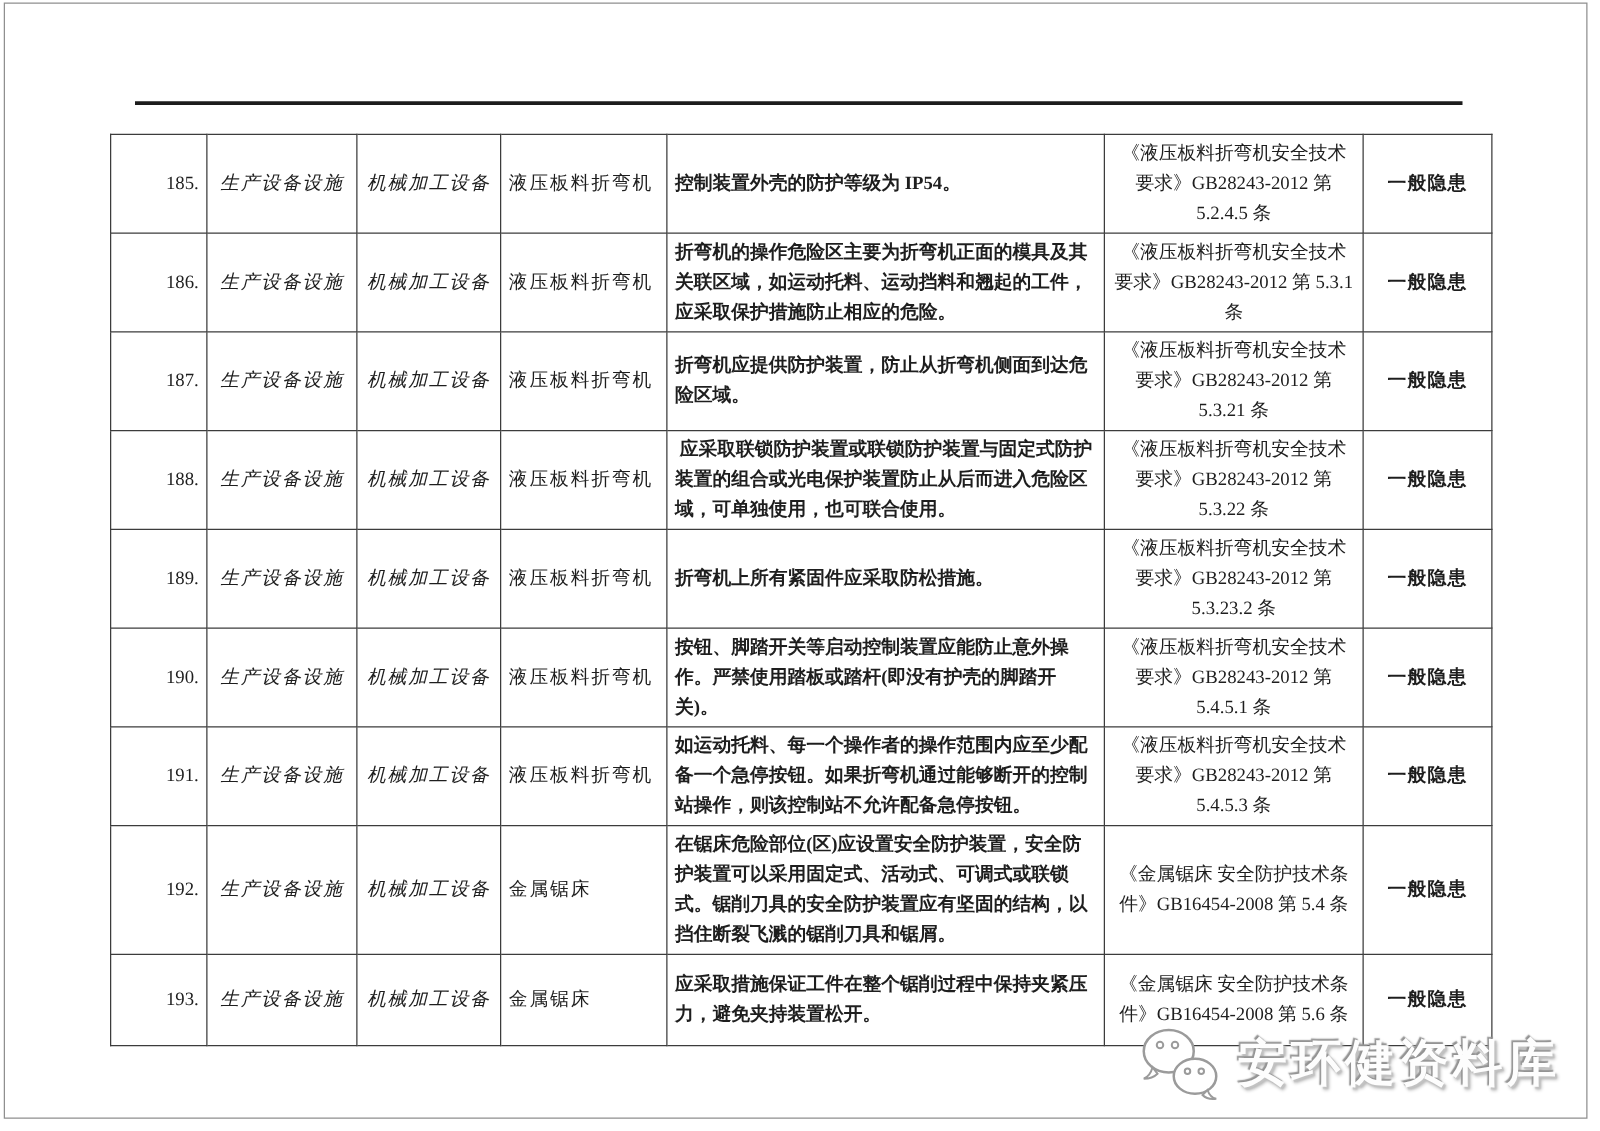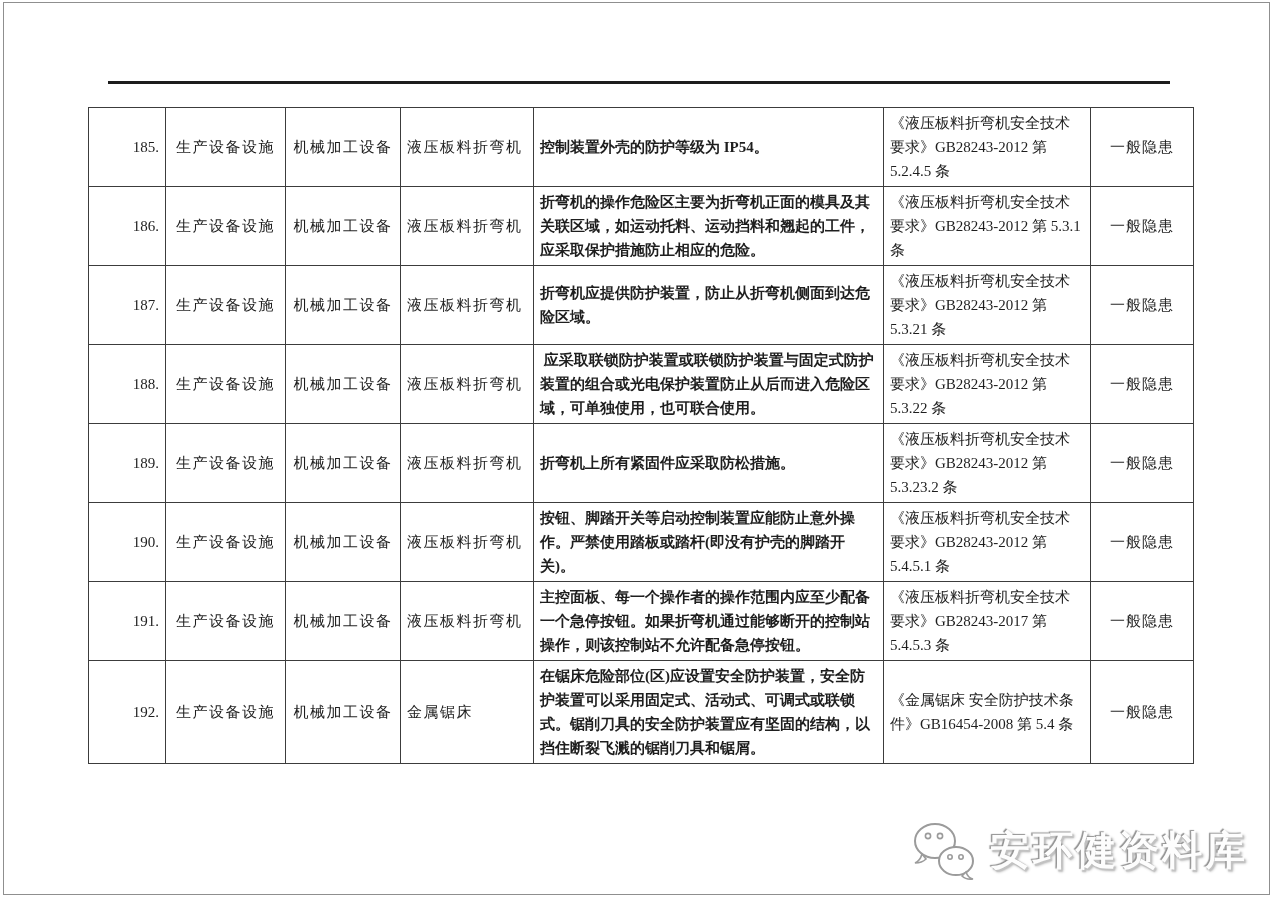--- a/index.html
+++ b/index.html
@@ -18,25 +18,25 @@
   table.audit{
     position:absolute;left:88px;top:107px;width:1105px;
     border-collapse:collapse;table-layout:fixed;
   }
   table.audit td{
     border:1px solid #3c3c3c;vertical-align:middle;
     font-size:15px;line-height:24px;color:#1e1e1e;
     padding:3px 6px;box-sizing:border-box;overflow:hidden;
   }
   td.c-no{text-align:right;font-size:15.5px;}
-  td.c-cat,td.c-sub{text-align:center;letter-spacing:1.5px;}
+  td.c-cat,td.c-sub{text-align:center;letter-spacing:1.5px;font-style:italic;}
   td.c-equip{text-align:left;letter-spacing:1.5px;padding-left:7px;}
   td.c-desc{text-align:left;white-space:pre-wrap;padding:3px 8px;font-weight:bold;}
-  td.c-ref{text-align:left;white-space:pre-wrap;padding:3px 8px 3px 9px;}
-  td.c-level{text-align:center;letter-spacing:1px;}
+  td.c-ref{text-align:center;white-space:pre-wrap;padding:3px 8px 3px 9px;}
+  td.c-level{text-align:center;letter-spacing:1px;font-weight:bold;}
   tbody tr:nth-of-type(1){height:75px;}
   tbody tr:nth-of-type(2){height:72px;}
   tbody tr:nth-of-type(3){height:75px;}
   tbody tr:nth-of-type(4){height:75px;}
   tbody tr:nth-of-type(5){height:66px;}
   tbody tr:nth-of-type(6){height:70px;}
   tbody tr:nth-of-type(7){height:74px;}
   tbody tr:nth-of-type(8){height:98px;}
   tbody tr:nth-of-type(9){height:73px;}
   .watermark{
@@ -126,35 +126,44 @@
     <td class="c-desc">按钮、脚踏开关等启动控制装置应能防止意外操作。严禁使用踏板或踏杆(即没有护壳的脚踏开关)。</td>
     <td class="c-ref">《液压板料折弯机安全技术要求》GB28243-2012 第 5.4.5.1 条</td>
     <td class="c-level">一般隐患</td>
   </tr>
 
   <tr>
     <td class="c-no">191.</td>
     <td class="c-cat">生产设备设施</td>
     <td class="c-sub">机械加工设备</td>
     <td class="c-equip">液压板料折弯机</td>
-    <td class="c-desc">主控面板、每一个操作者的操作范围内应至少配备一个急停按钮。如果折弯机通过能够断开的控制站操作，则该控制站不允许配备急停按钮。</td>
-    <td class="c-ref">《液压板料折弯机安全技术要求》GB28243-2017 第 5.4.5.3 条</td>
+    <td class="c-desc">如运动托料、每一个操作者的操作范围内应至少配备一个急停按钮。如果折弯机通过能够断开的控制站操作，则该控制站不允许配备急停按钮。</td>
+    <td class="c-ref">《液压板料折弯机安全技术要求》GB28243-2012 第 5.4.5.3 条</td>
     <td class="c-level">一般隐患</td>
   </tr>
 
   <tr>
     <td class="c-no">192.</td>
     <td class="c-cat">生产设备设施</td>
     <td class="c-sub">机械加工设备</td>
     <td class="c-equip">金属锯床</td>
     <td class="c-desc">在锯床危险部位(区)应设置安全防护装置，安全防护装置可以采用固定式、活动式、可调式或联锁式。锯削刀具的安全防护装置应有坚固的结构，以挡住断裂飞溅的锯削刀具和锯屑。</td>
     <td class="c-ref">《金属锯床 安全防护技术条件》GB16454-2008 第 5.4 条</td>
     <td class="c-level">一般隐患</td>
   </tr>
 
+  <tr>
+    <td class="c-no">193.</td>
+    <td class="c-cat">生产设备设施</td>
+    <td class="c-sub">机械加工设备</td>
+    <td class="c-equip">金属锯床</td>
+    <td class="c-desc">应采取措施保证工件在整个锯削过程中保持夹紧压力，避免夹持装置松开。</td>
+    <td class="c-ref">《金属锯床 安全防护技术条件》GB16454-2008 第 5.6 条</td>
+    <td class="c-level">一般隐患</td>
+  </tr>
 </tbody>
 </table>
 
 <div class="watermark">
   <span>
     <svg class="wechat-svg" width="72" height="62" viewBox="0 0 72 62">
       <g fill="#ffffff" stroke="#9b9b9b" stroke-width="2">
         <ellipse cx="27" cy="22" rx="20" ry="17"></ellipse>
         <path d="M14 35 q-2 7 -7 9 q7 0 11 -4 z" stroke-width="1.6"></path>
         <circle cx="20" cy="17" r="2.6" stroke-width="1.6"></circle>

